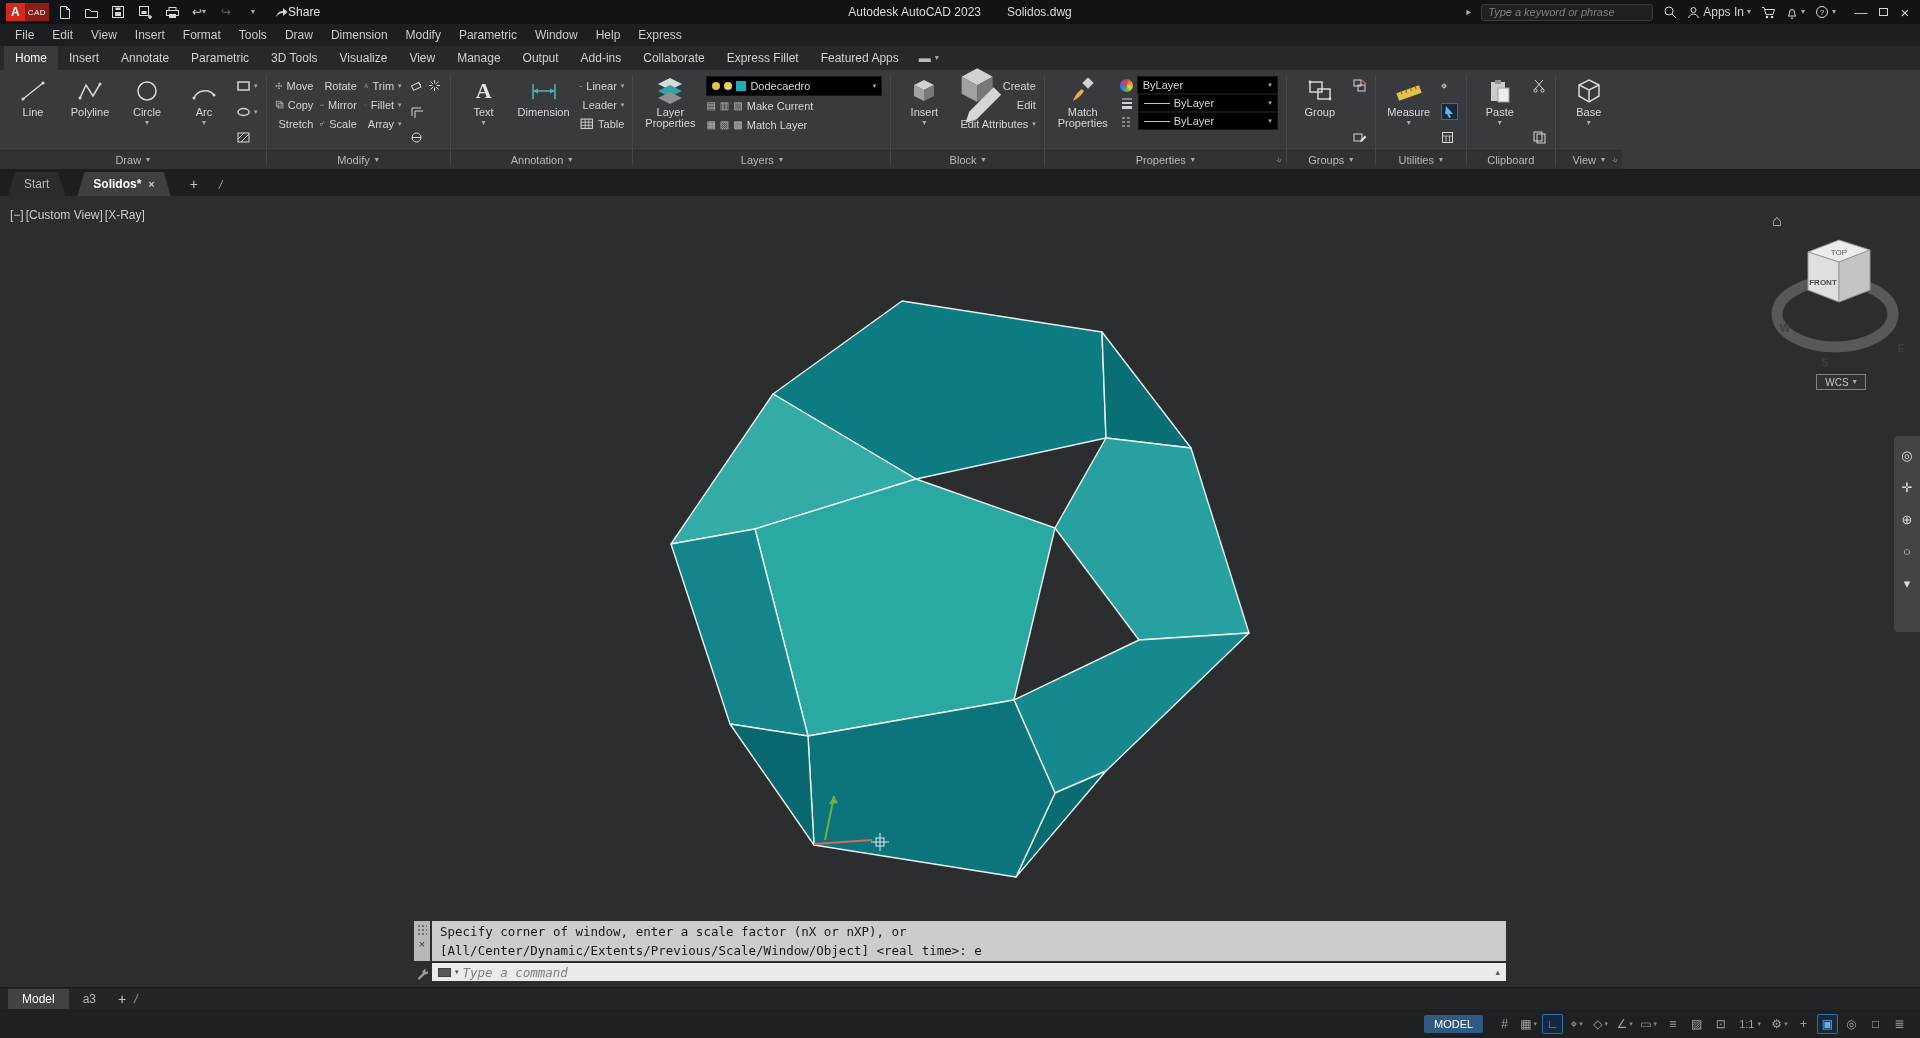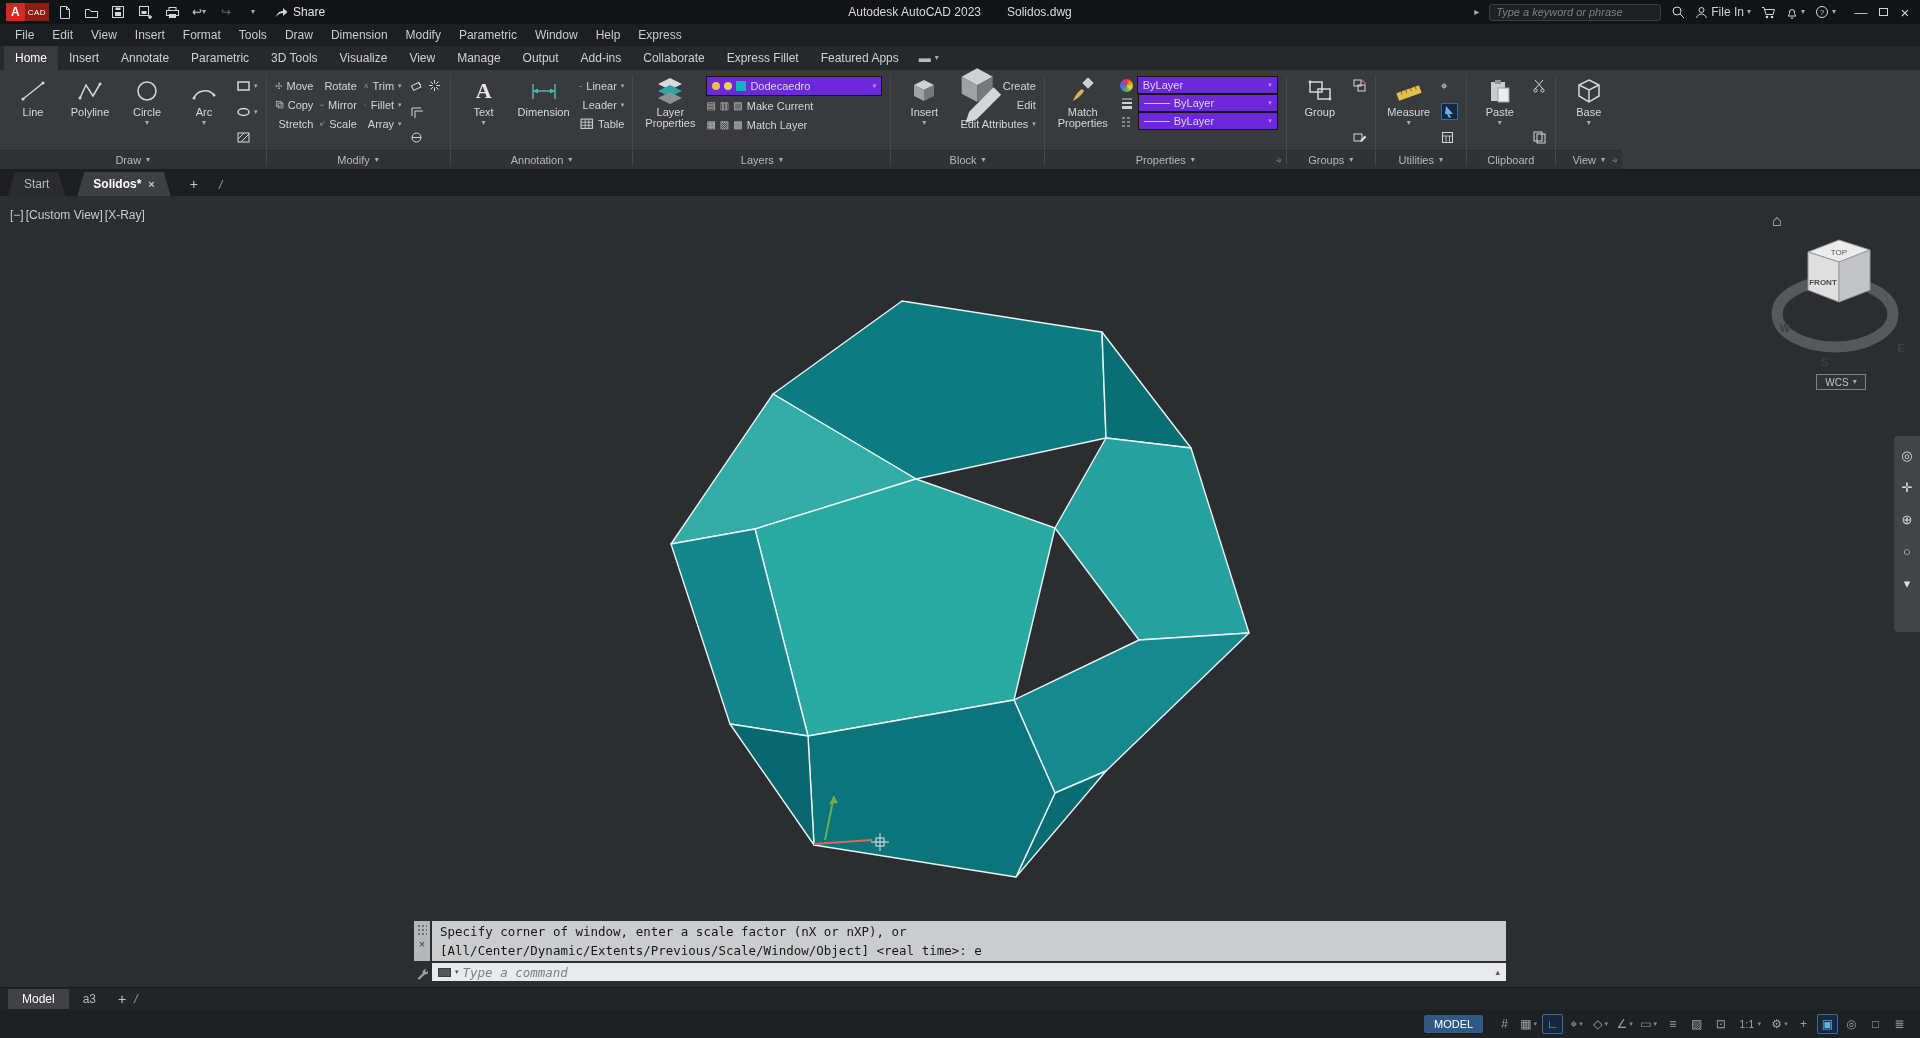--- a/index.html
+++ b/index.html
@@ -13,21 +13,21 @@
 .ft{fill:#49b6b6}
 
 
 .titlebar{height:24px;background:#121316;display:flex;align-items:center;padding:0 4px;font-size:12px;position:relative;z-index:30}
 .logo{display:flex;height:18px;margin:0 6px 0 2px}
 .logo-a{background:#d02b20;color:#fff;font-weight:bold;padding:0 5px;display:flex;align-items:center;font-size:12px}
 .logo-cad{background:#8c1d14;color:#fff;font-size:8px;display:flex;align-items:center;padding:0 3px;letter-spacing:.5px}
 .qat{display:flex;align-items:center;gap:9px}
 .qat-btn{width:18px;height:18px;display:flex;align-items:center;justify-content:center;color:#cfd2d4}
 .qat-btn.dim{color:#63666a}
-.share{display:flex;align-items:center;gap:5px;margin-left:12px;color:#e2e4e6}
+.share{display:flex;align-items:center;margin-left:12px;color:#e2e4e6}
 .tb-center{position:absolute;left:0;right:0;top:0;height:24px;display:flex;align-items:center;justify-content:center;gap:26px;pointer-events:none;color:#d8dadc}
 .tb-right{margin-left:auto;display:flex;align-items:center;gap:10px}
 .searchbox{display:flex;align-items:center;background:#1e2023;border:1px solid #3a3c3f;border-radius:3px;height:17px;width:172px;padding:0 6px}
 .searchbox input{flex:1;background:transparent;border:none;outline:none;color:#c8cacc;font-size:11px;font-style:italic;font-family:"Liberation Sans",sans-serif}
 input::placeholder{color:#7d8082;font-style:italic}
 .tb-ic{display:flex;align-items:center;gap:3px;color:#cfd2d4}
 .wbtns{display:flex;align-items:center;margin-left:4px}
 .wbtn{width:22px;height:22px;display:flex;align-items:center;justify-content:center;color:#d2d4d6;font-size:13px}
 .maxglyph{width:9px;height:8px;border:1px solid #cfd1d3;display:block}
 .caret{font-size:8px;color:#a8abad;line-height:8px}
@@ -50,21 +50,21 @@
 .flaunch{position:absolute;right:4px;color:#8f9193;font-size:9px;transform:rotate(45deg)}
 .panel-sep{width:1px;background:#47484b;margin:5px 0}
 .btn-big{width:50px;display:flex;flex-direction:column;align-items:center;font-size:11px;color:#d6d8da;text-align:center;gap:1px;padding-top:1px}
 .btn-big .bicon{height:30px;display:flex;align-items:center;justify-content:center}
 .blabel{line-height:11px}
 .btn-col{display:flex;flex-direction:column;justify-content:flex-start;padding:1px 0}
 .btn-row{display:flex;align-items:center;gap:4px;font-size:11px;color:#d2d4d6;height:19px;white-space:nowrap}
 .mini-col{display:flex;flex-direction:column;justify-content:space-between;padding:2px 0}
 .btn-mini{display:flex;align-items:center;gap:3px;height:17px}
 .mcaret{font-size:7px;color:#a8aaac}
-.dd{display:flex;align-items:center;gap:4px;height:20px;background:#6d28d9;border:1px solid #151619;font-size:11px;color:#d6d8da;padding:0 5px}
+.dd{display:flex;align-items:center;gap:4px;height:20px;background:#000000;border:1px solid #151619;font-size:11px;color:#d6d8da;padding:0 5px}
 .dd .ddcaret{margin-left:auto;font-size:7px;color:#a8aaac}
 .swatch{width:10px;height:10px;background:#17b0bc;display:block}
 .dot{width:8px;height:8px;border-radius:50%;display:block}
 .dot.y{background:#e5c04b}
 .lt{font-size:10px;color:#b9bbbd;display:flex;align-items:center}
 .cwheel{width:13px;height:13px;border-radius:50%;background:conic-gradient(#e04030,#e09a30,#e5d24b,#58b04a,#3a7fd0,#8a4ad0,#e04030);display:block}
 .ddline{width:26px;height:0;border-top:1px solid #c5c8ca;display:block}
 .sb-activebox{box-shadow:inset 0 0 0 1px #2e6da6;background:#16293c}
 
 
@@ -181,21 +181,21 @@
         <svg width="14" height="14">
           <circle class="sthin" cx="6" cy="6" r="4"></circle>
           <path class="sthin" d="M9 9l4 4"></path>
         </svg>
       </span>
     <span class="tb-ic">
       <svg width="13" height="13">
           <circle class="sthin" cx="6.5" cy="4" r="2.5"></circle>
           <path class="sthin" d="M1.5 12c1-3 3-4 5-4s4 1 5 4"></path>
         </svg>
-      <span>File In</span>
+      <span>Apps In</span>
       <span class="caret">▾</span>
     </span>
     <span class="tb-ic">
         <svg width="15" height="13">
           <path class="sthin" d="M1 1.5h2l2 7h7l1.5-5H4"></path>
           <circle class="f" cx="6" cy="11" r="1.3"></circle>
           <circle class="f" cx="11" cy="11" r="1.3"></circle>
         </svg>
       </span>
     <span class="tb-ic">

